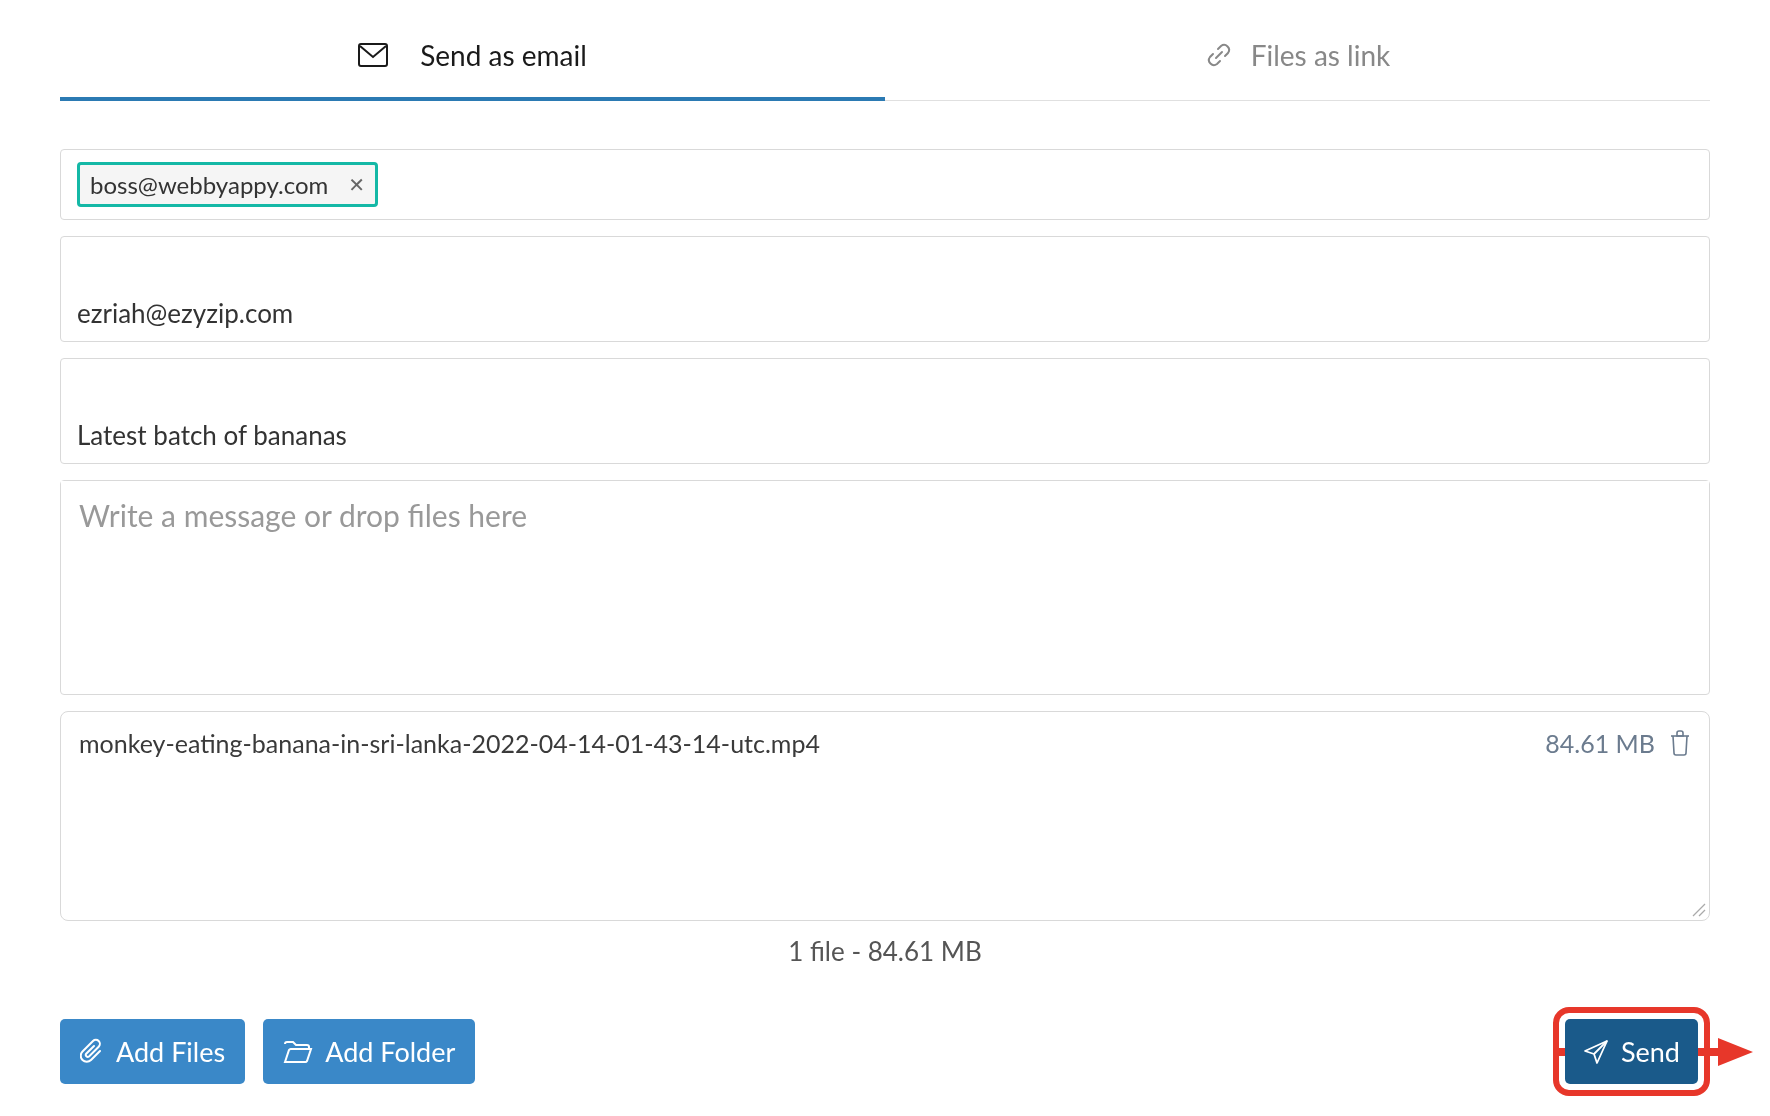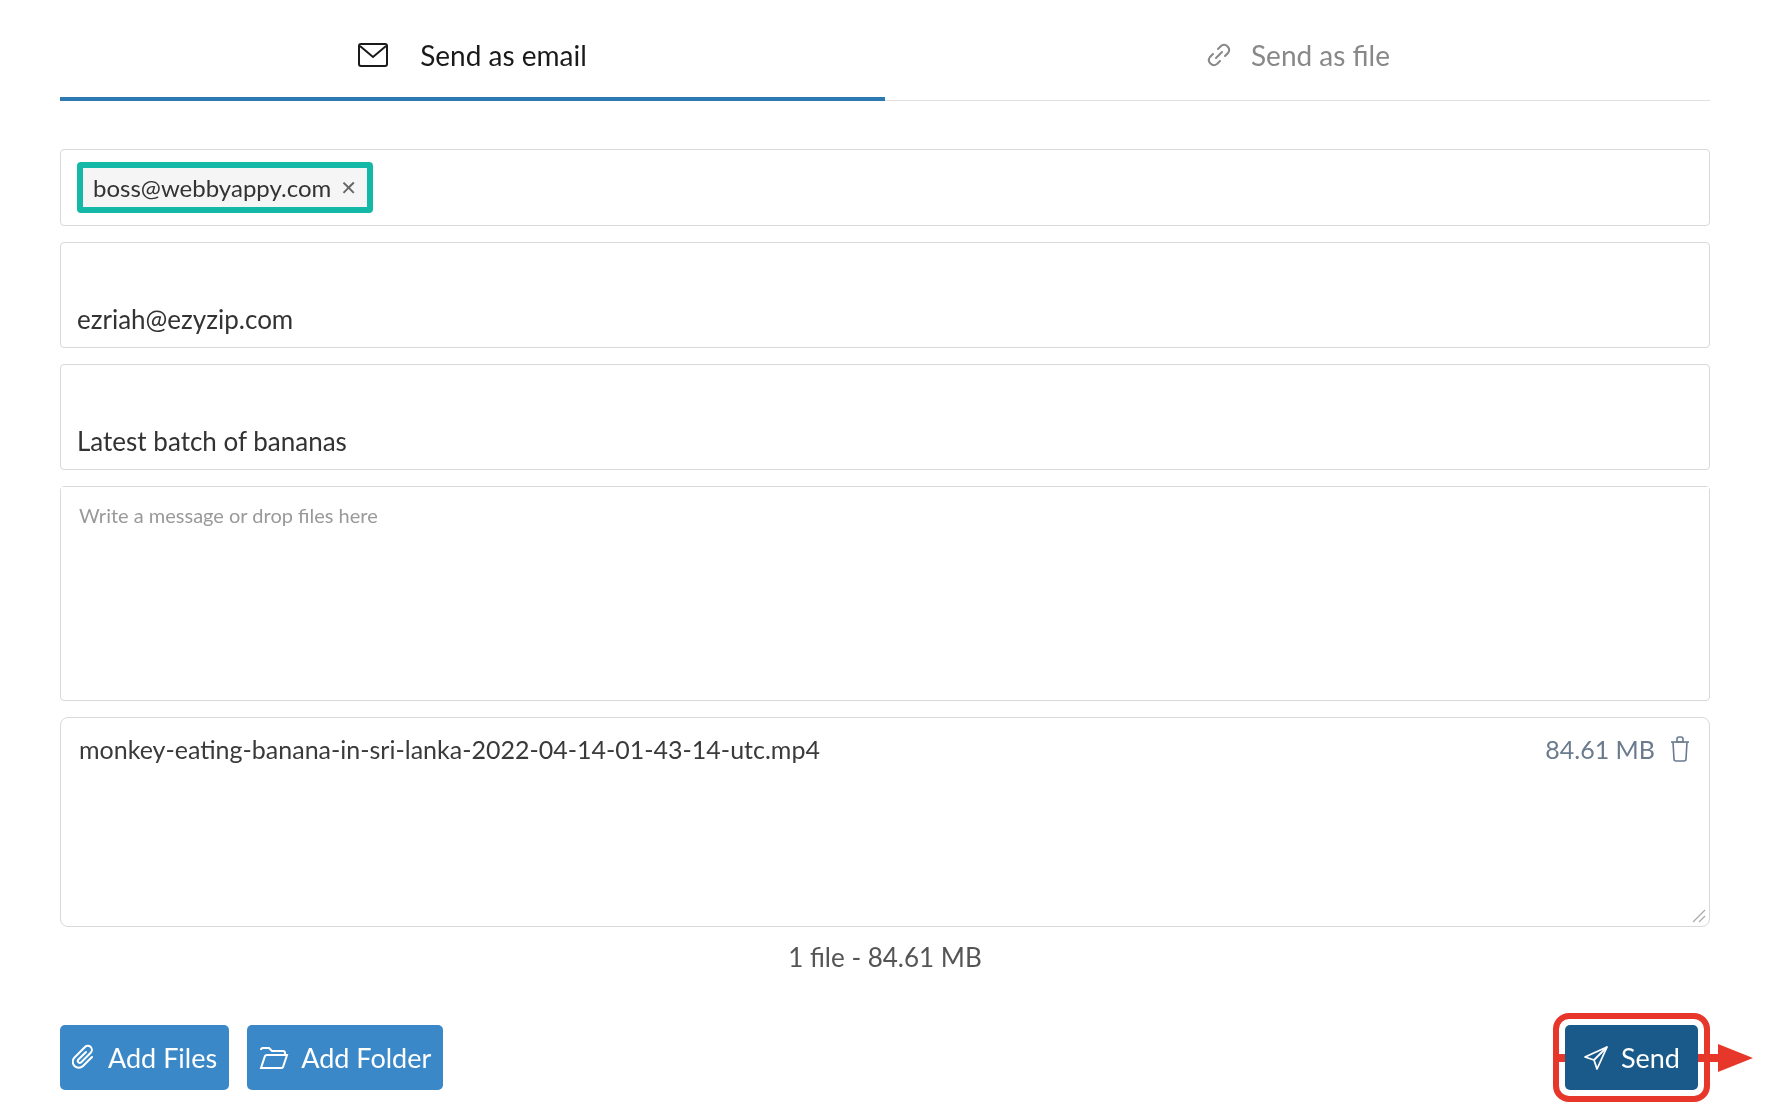--- a/index.html
+++ b/index.html
@@ -62,26 +62,26 @@
       color: #333;
       min-height: 58px;
       display: flex;
       align-items: center;
       background: #fff;
     }
     .email-chip {
       display: inline-flex;
       align-items: center;
       background: #f5f5f5;
-      border: 6px solid #14b8a6;
+      border: 3px solid #14b8a6;
       border-radius: 4px;
       padding: 5px 10px;
       font-size: 24px;
       color: #333;
-      gap: 9px;
+      gap: 20px;
     }
     .chip-remove {
       color: #666;
       font-size: 20px;
       cursor: pointer;
     }
     .input-field {
       flex: 1;
       border: none;
       outline: none;
@@ -94,21 +94,21 @@
       border: 1px solid #d9d9d9;
       border-radius: 4px;
       margin-bottom: 16px;
       position: relative;
     }
     .textarea-field {
       width: 100%;
       border: none;
       outline: none;
       padding: 16px 18px;
-      font-size: 20px;
+      font-size: 30px;
       color: #333;
       resize: none;
       font-family: inherit;
       min-height: 210px;
     }
     .textarea-field::placeholder {
       color: #999;
     }
     .file-list {
       border: 1px solid #d9d9d9;
@@ -160,21 +160,21 @@
       margin-top: 40px;
     }
     .left-buttons {
       display: flex;
       gap: 18px;
     }
     .btn {
       display: inline-flex;
       align-items: center;
       gap: 12px;
-      padding: 16px 12px;
+      padding: 16px 20px;
       font-size: 27px;
       color: #fff;
       border: none;
       border-radius: 5px;
       cursor: pointer;
       font-family: inherit;
     }
     .btn-blue {
       background: #3a88c8;
     }
@@ -213,21 +213,21 @@
       <span>Send as email</span>
     </div>
     <div class="tab">
       <span class="icon">
         <svg width="28" height="28" viewBox="0 0 28 28" fill="none">
           <path d="M11 17 L17 11" stroke="#888" stroke-width="2" stroke-linecap="round"></path>
           <path d="M13 8 L16 5 A5 5 0 0 1 23 12 L20 15" stroke="#888" stroke-width="2" fill="none" stroke-linecap="round"></path>
           <path d="M15 20 L12 23 A5 5 0 0 1 5 16 L8 13" stroke="#888" stroke-width="2" fill="none" stroke-linecap="round"></path>
         </svg>
       </span>
-      <span>Send as file</span>
+      <span>Files as link</span>
     </div>
   </div>
 
   <div class="input-row">
     <span class="email-chip">
       <span>boss@webbyappy.com</span>
       <span class="chip-remove">✕</span>
     </span>
   </div>
 

